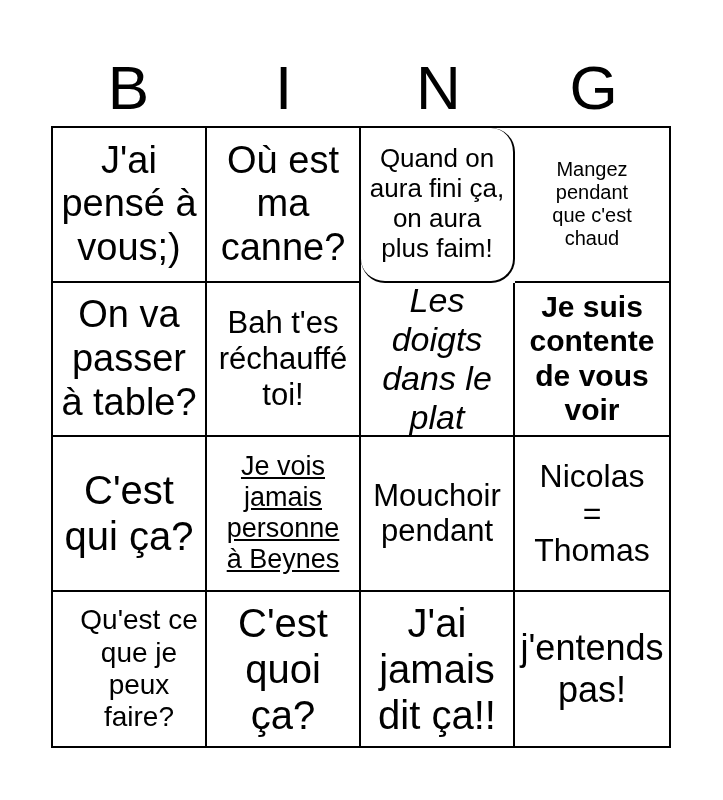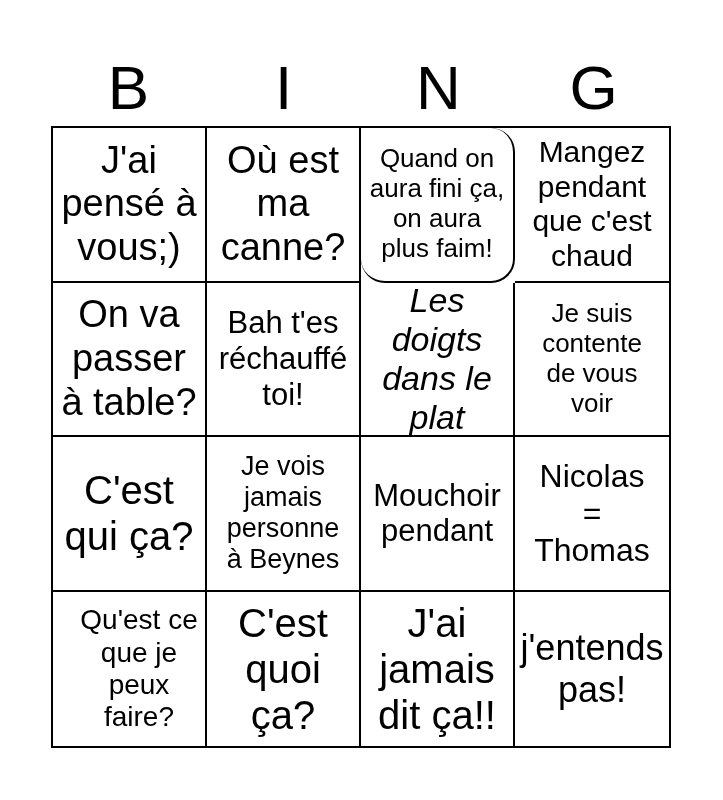--- a/index.html
+++ b/index.html
@@ -80,52 +80,52 @@
       <span class="cell-text">Où est
 ma
 canne?</span>
     </div>
   <div class="cell" style="font-size: 26px; border-radius: 24px;">
       <span class="cell-text">Quand on
 aura fini ça,
 on aura
 plus faim!</span>
     </div>
-  <div class="cell" style="font-size: 30px;">
+  <div class="cell" style="font-size: 20px;">
       <span class="cell-text">Mangez
 pendant
 que c'est
 chaud</span>
     </div>
   <div class="cell" style="font-size: 38px;">
       <span class="cell-text">On va
 passer
 à table?</span>
     </div>
   <div class="cell" style="font-size: 31px;">
       <span class="cell-text">Bah t'es
 réchauffé
 toi!</span>
     </div>
   <div class="cell" style="font-size: 34px; font-style: italic;">
       <span class="cell-text">Les doigts
 dans le
 plat</span>
     </div>
-  <div class="cell" style="font-size: 26px;">
+  <div class="cell" style="font-size: 30px; font-weight: bold;">
       <span class="cell-text">Je suis
 contente
 de vous
 voir</span>
     </div>
   <div class="cell" style="font-size: 40px;">
       <span class="cell-text">C'est
 qui ça?</span>
     </div>
-  <div class="cell" style="font-size: 27px;">
+  <div class="cell" style="font-size: 27px; text-decoration: underline;">
       <span class="cell-text">Je vois
 jamais
 personne
 à Beynes</span>
     </div>
   <div class="cell" style="font-size: 31px;">
       <span class="cell-text">Mouchoir
 pendant</span>
     </div>
   <div class="cell" style="font-size: 32px; justify-content: center;">

